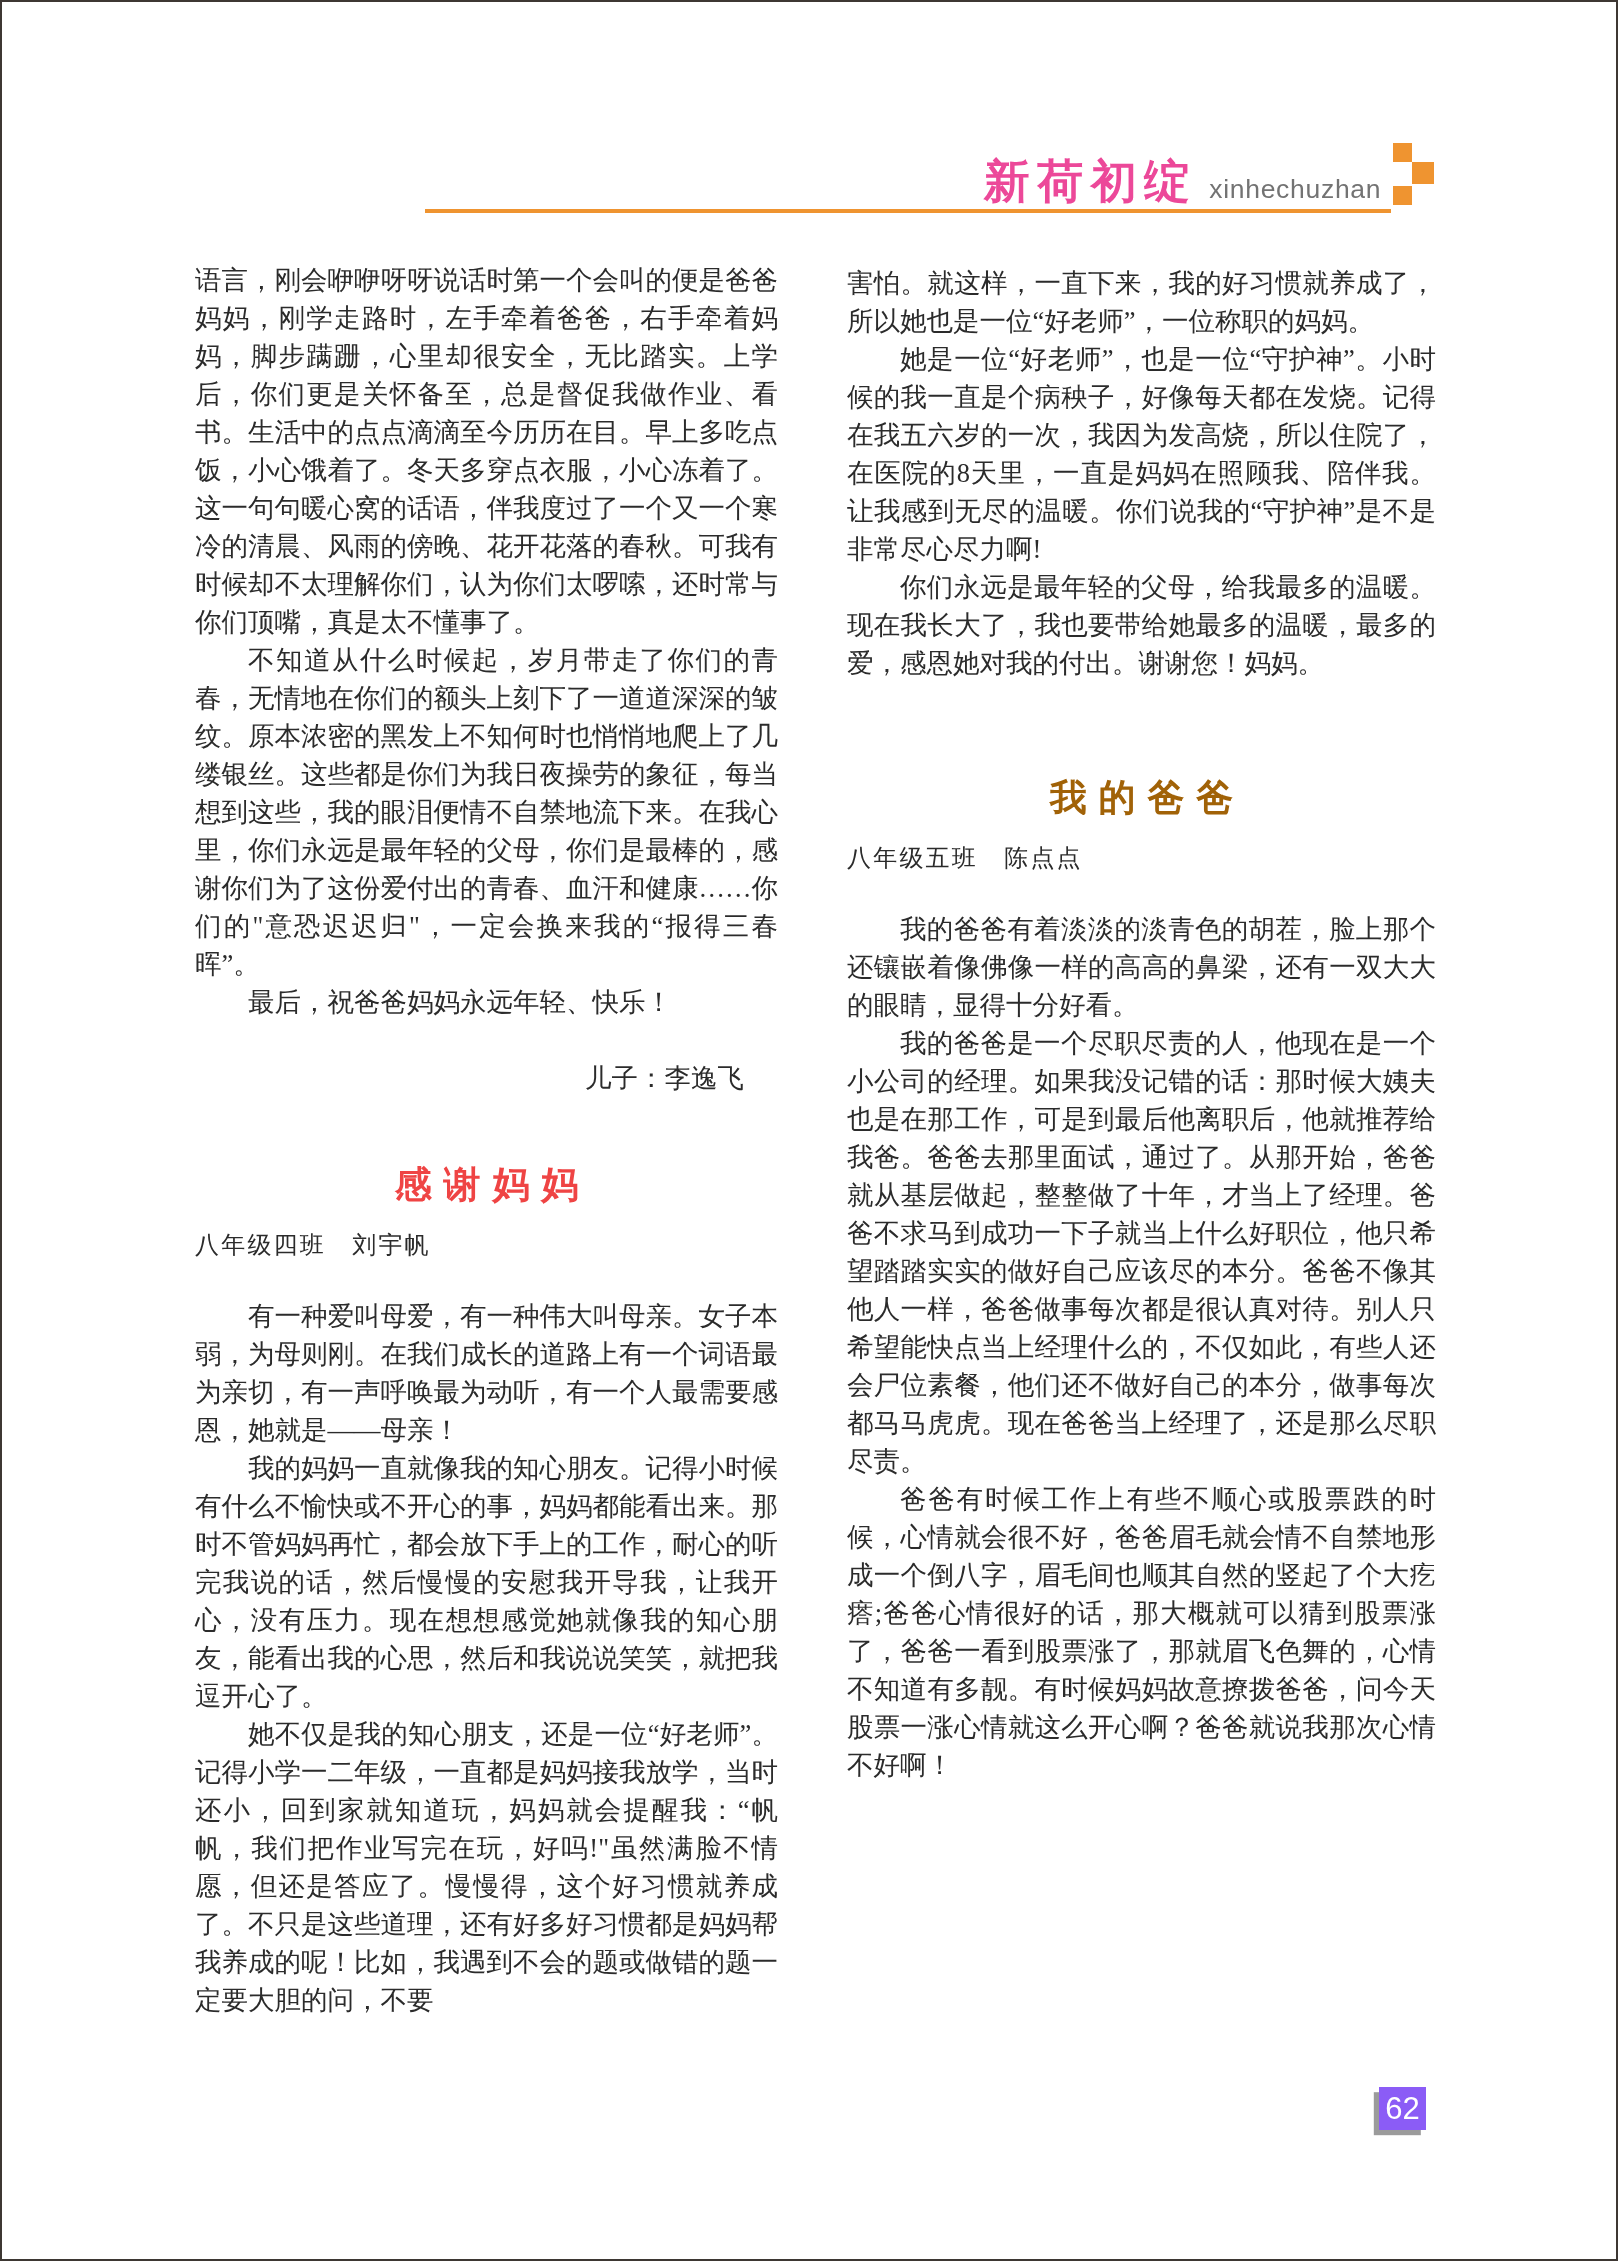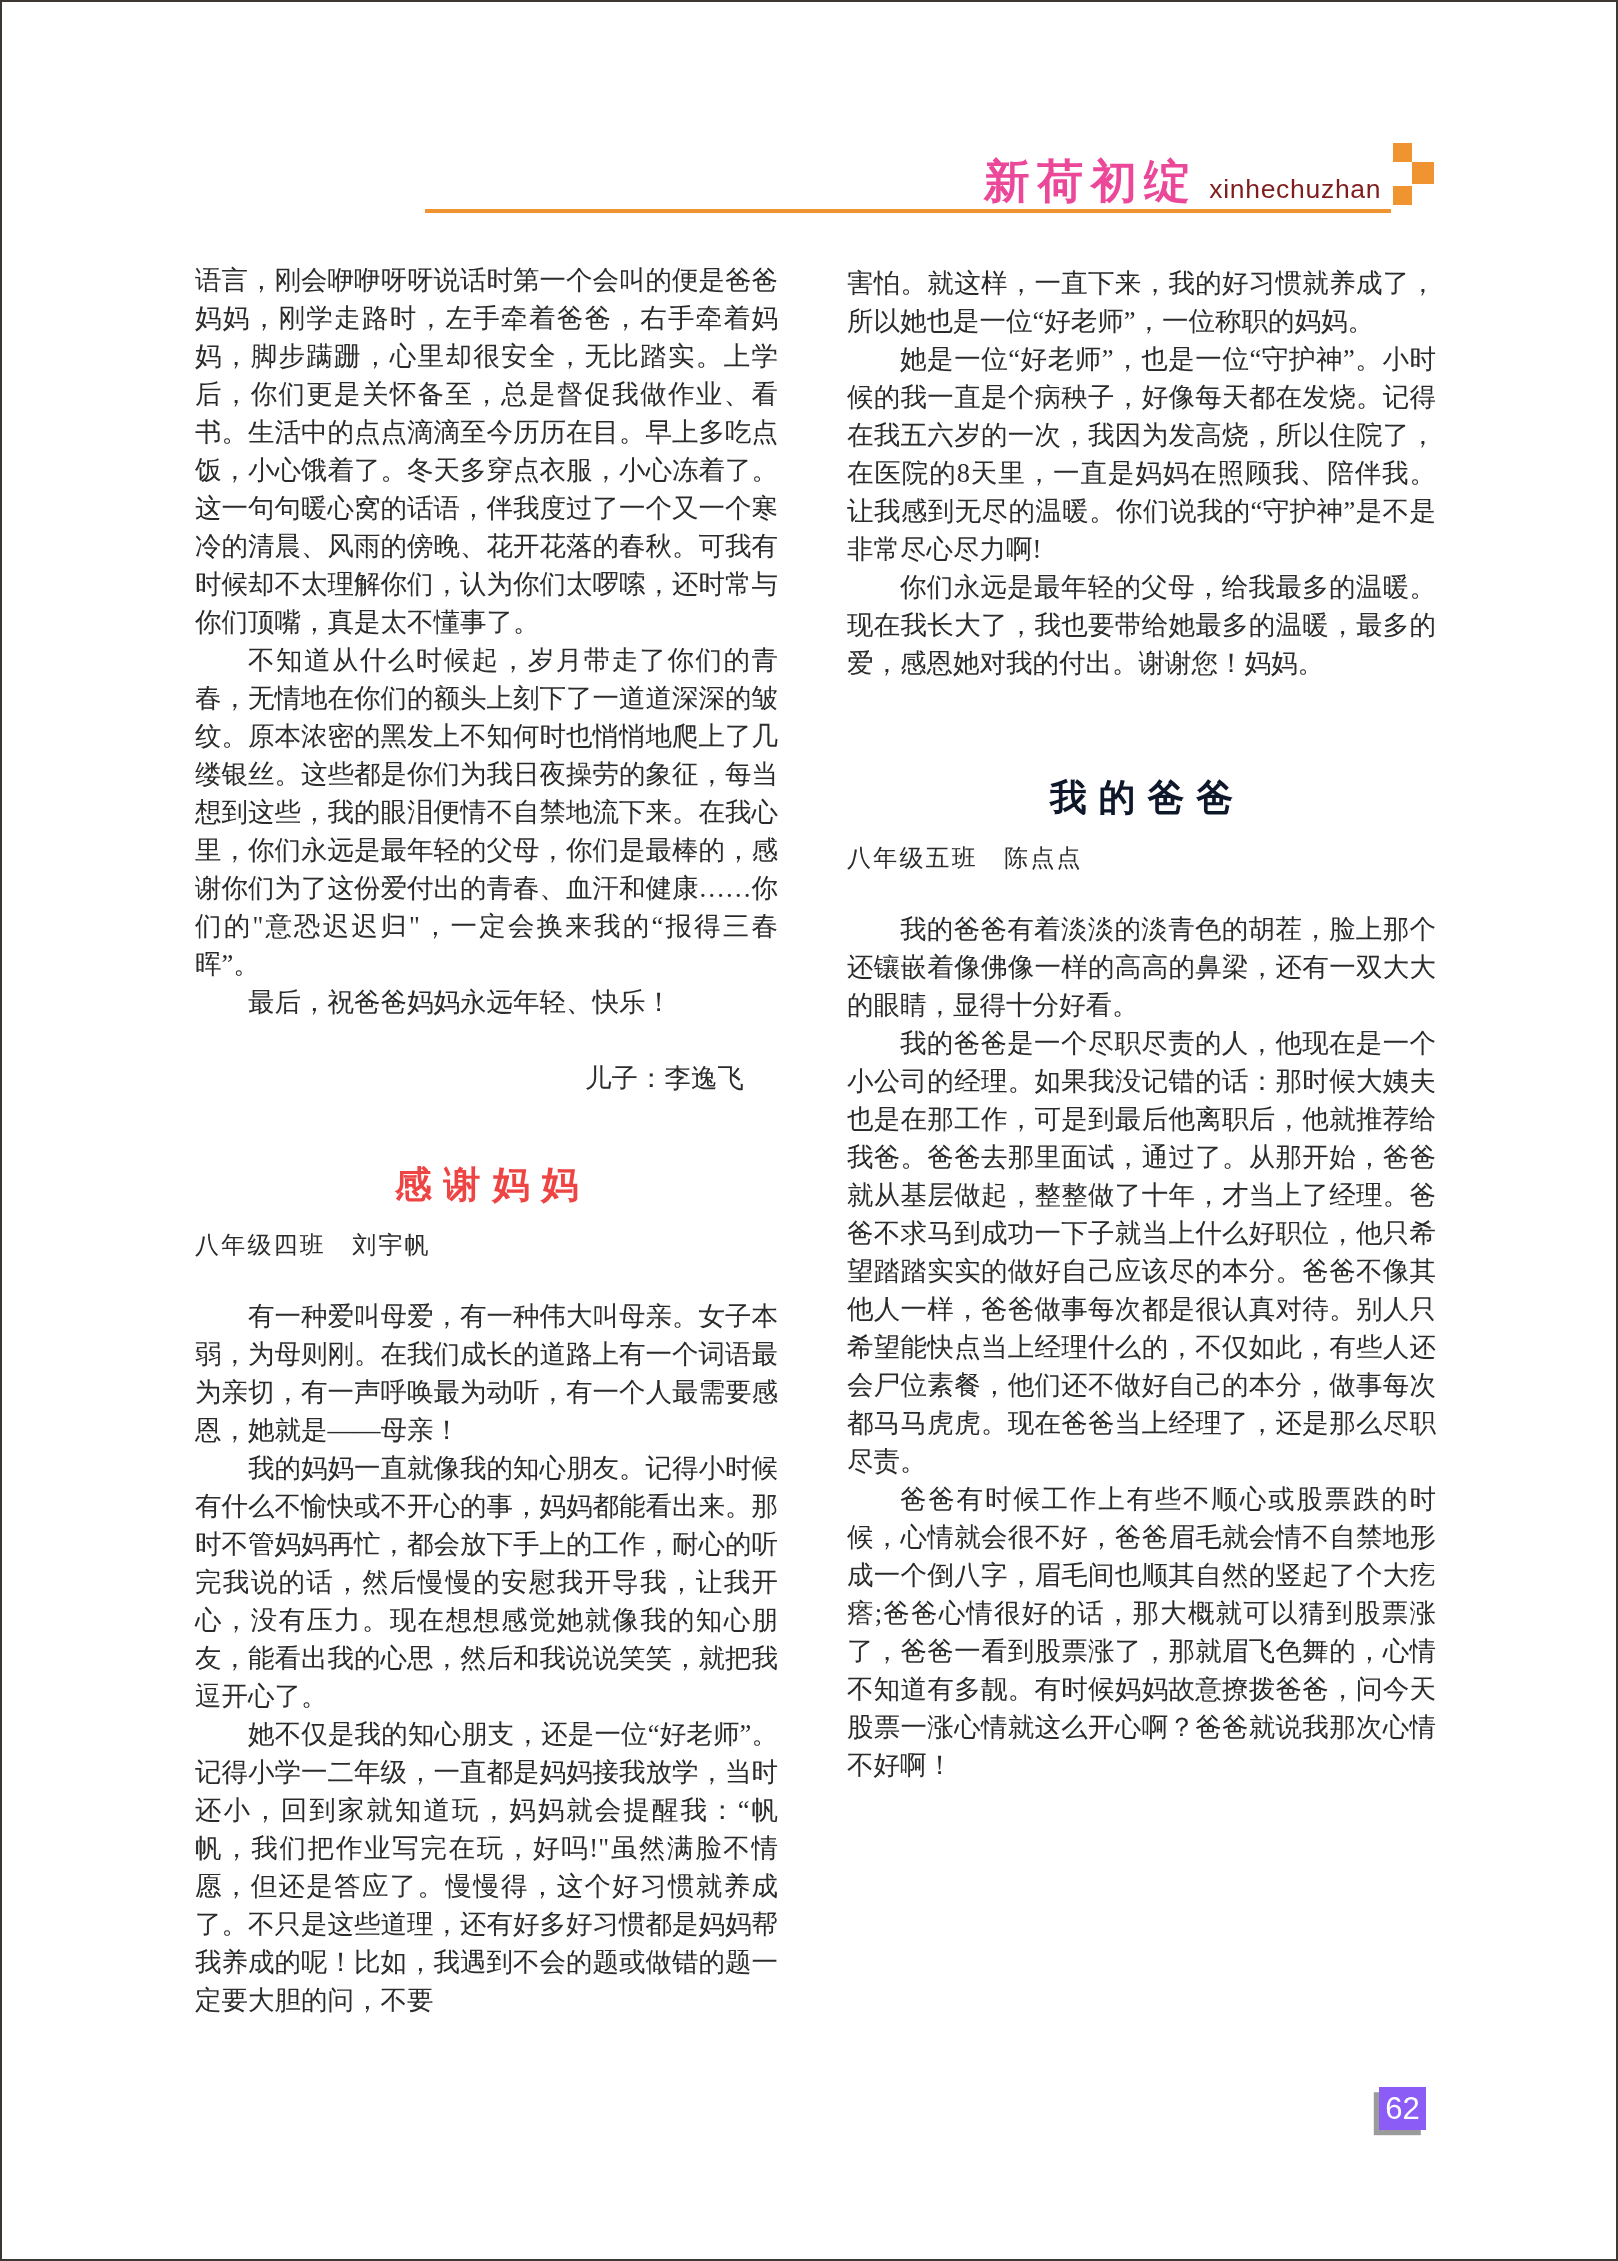--- a/index.html
+++ b/index.html
@@ -68,21 +68,21 @@
     display:flex;align-items:center;justify-content:center;
   }
 </style>
 </head>
 <body>
 
 <div class="page">
 
   <div class="masthead">
     <div class="brand" style="color: #ec4899;">新荷初绽</div>
-    <div class="brand-latin" style="color: #7f1d1d;">xinhechuzhan</div>
+    <div class="brand-latin" style="color: #737373;">xinhechuzhan</div>
     <div class="steps">
       <div class="sq sq1" style="background: rgb(239, 148, 48);"></div>
       <div class="sq sq2" style="background: rgb(239, 148, 48);"></div>
       <div class="sq sq3" style="background: rgb(239, 148, 48);"></div>
     </div>
   </div>
   <div class="head-rule" style="background: rgb(239, 148, 48);"></div>
 
   <div class="col col-left">
     <p>语言，刚会咿咿呀呀说话时第一个会叫的便是爸爸妈妈，刚学走路时，左手牵着爸爸，右手牵着妈妈，脚步蹒跚，心里却很安全，无比踏实。上学后，你们更是关怀备至，总是督促我做作业、看书。生活中的点点滴滴至今历历在目。早上多吃点饭，小心饿着了。冬天多穿点衣服，小心冻着了。这一句句暖心窝的话语，伴我度过了一个又一个寒冷的清晨、风雨的傍晚、花开花落的春秋。可我有时候却不太理解你们，认为你们太啰嗦，还时常与你们顶嘴，真是太不懂事了。</p>
@@ -97,21 +97,21 @@
     <p class="indent">有一种爱叫母爱，有一种伟大叫母亲。女子本弱，为母则刚。在我们成长的道路上有一个词语最为亲切，有一声呼唤最为动听，有一个人最需要感恩，她就是——母亲！</p>
     <p class="indent">我的妈妈一直就像我的知心朋友。记得小时候有什么不愉快或不开心的事，妈妈都能看出来。那时不管妈妈再忙，都会放下手上的工作，耐心的听完我说的话，然后慢慢的安慰我开导我，让我开心，没有压力。现在想想感觉她就像我的知心朋友，能看出我的心思，然后和我说说笑笑，就把我逗开心了。</p>
     <p class="indent">她不仅是我的知心朋支，还是一位“好老师”。记得小学一二年级，一直都是妈妈接我放学，当时还小，回到家就知道玩，妈妈就会提醒我：“帆帆，我们把作业写完在玩，好吗!"虽然满脸不情愿，但还是答应了。慢慢得，这个好习惯就养成了。不只是这些道理，还有好多好习惯都是妈妈帮我养成的呢！比如，我遇到不会的题或做错的题一定要大胆的问，不要</p>
   </div>
 
   <div class="col col-right">
     <p>害怕。就这样，一直下来，我的好习惯就养成了，所以她也是一位“好老师”，一位称职的妈妈。</p>
     <p class="indent">她是一位“好老师”，也是一位“守护神”。小时候的我一直是个病秧子，好像每天都在发烧。记得在我五六岁的一次，我因为发高烧，所以住院了，在医院的8天里，一直是妈妈在照顾我、陪伴我。让我感到无尽的温暖。你们说我的“守护神”是不是非常尽心尽力啊!</p>
     <p class="indent">你们永远是最年轻的父母，给我最多的温暖。现在我长大了，我也要带给她最多的温暖，最多的爱，感恩她对我的付出。谢谢您！妈妈。</p>
 
-    <div class="essay-title t-dad" style="color: #0f172a;">我的爸爸</div>
+    <div class="essay-title t-dad" style="color: #a16207;">我的爸爸</div>
     <div class="byline">八年级五班　陈点点</div>
     <p class="indent">我的爸爸有着淡淡的淡青色的胡茬，脸上那个还镶嵌着像佛像一样的高高的鼻梁，还有一双大大的眼睛，显得十分好看。</p>
     <p class="indent">我的爸爸是一个尽职尽责的人，他现在是一个小公司的经理。如果我没记错的话：那时候大姨夫也是在那工作，可是到最后他离职后，他就推荐给我爸。爸爸去那里面试，通过了。从那开始，爸爸就从基层做起，整整做了十年，才当上了经理。爸爸不求马到成功一下子就当上什么好职位，他只希望踏踏实实的做好自己应该尽的本分。爸爸不像其他人一样，爸爸做事每次都是很认真对待。别人只希望能快点当上经理什么的，不仅如此，有些人还会尸位素餐，他们还不做好自己的本分，做事每次都马马虎虎。现在爸爸当上经理了，还是那么尽职尽责。</p>
     <p class="indent">爸爸有时候工作上有些不顺心或股票跌的时候，心情就会很不好，爸爸眉毛就会情不自禁地形成一个倒八字，眉毛间也顺其自然的竖起了个大疙瘩;爸爸心情很好的话，那大概就可以猜到股票涨了，爸爸一看到股票涨了，那就眉飞色舞的，心情不知道有多靓。有时候妈妈故意撩拨爸爸，问今天股票一涨心情就这么开心啊？爸爸就说我那次心情不好啊！</p>
   </div>
 
   <div class="page-badge" style="background: #8b5cf6;">62</div>
 
 </div>
 

